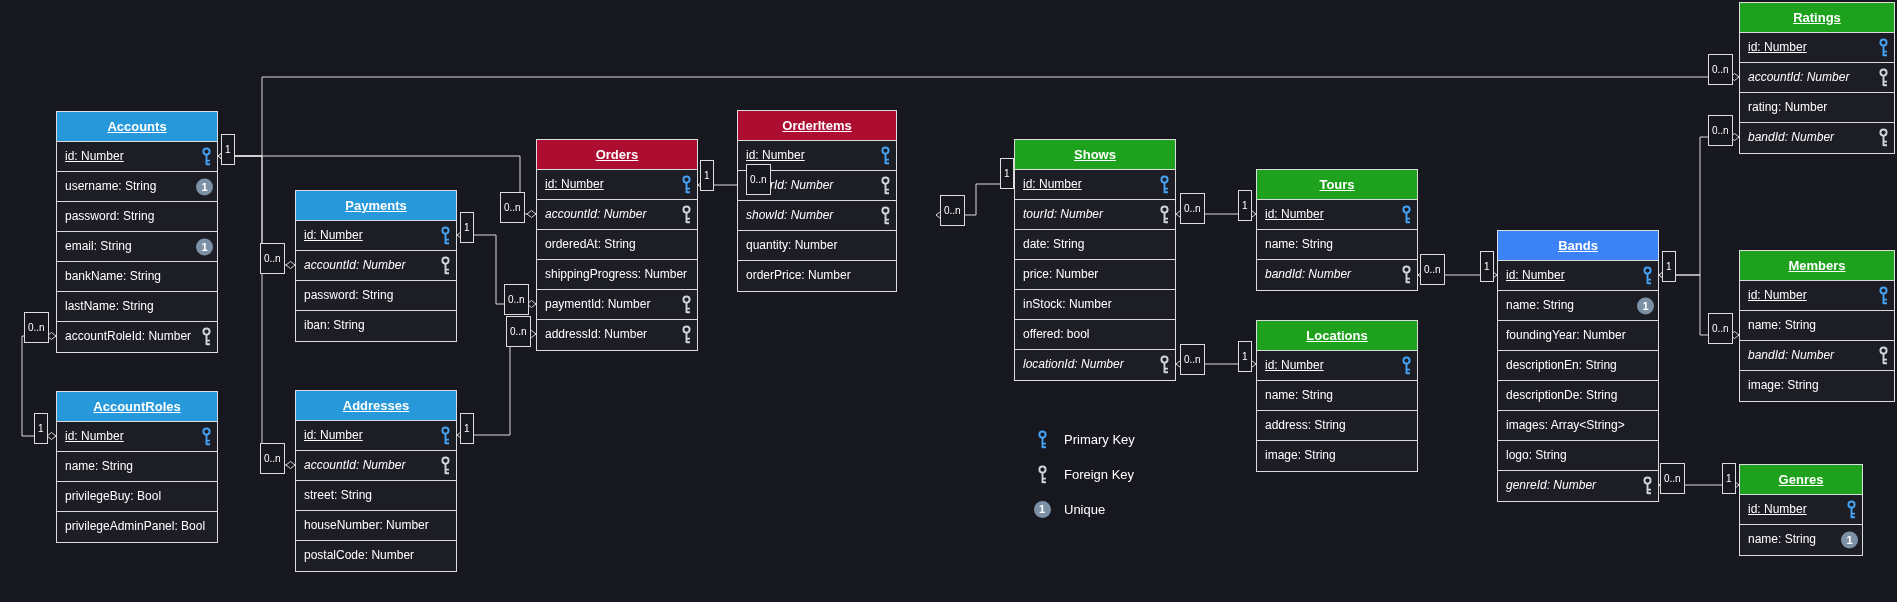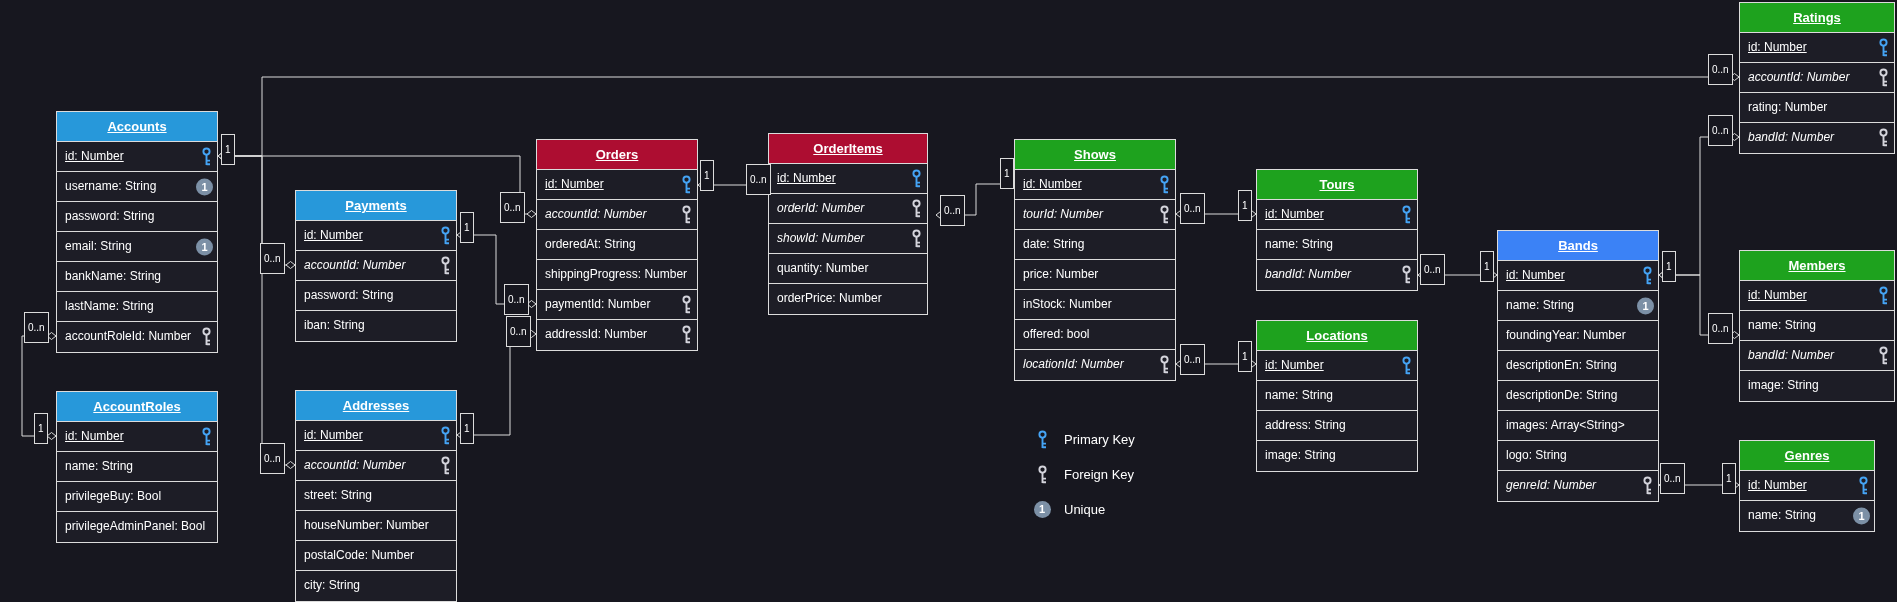--- a/index.html
+++ b/index.html
@@ -118,21 +118,20 @@
           </span></div>
         <div class="trow"><span class="ftext it">accountId: Number</span><span class="icon">
             <svg width="13" height="20" viewBox="0 0 13 20">
     <circle cx="6.5" cy="4.6" r="3.1" fill="none" stroke="#d4d4dc" stroke-width="1.9"></circle>
     <path d="M6.5 7.7 V18 M6.5 13.6 H10 M6.5 17.2 H10" fill="none" stroke="#d4d4dc" stroke-width="1.9"></path>
   </svg>
           </span></div>
         <div class="trow"><span class="ftext">street: String</span></div>
         <div class="trow"><span class="ftext">houseNumber: Number</span></div>
         <div class="trow"><span class="ftext">postalCode: Number</span></div>
-        <div class="trow"><span class="ftext">city: String</span></div>
       </div>
       <div class="table" style="left: 536px; top: 139px; width: 162px;">
         <div class="thead" style="background: rgb(173, 13, 49);">Orders</div>
         <div class="trow"><span class="ftext pk">id: Number</span><span class="icon">
             <svg width="13" height="20" viewBox="0 0 13 20">
     <circle cx="6.5" cy="4.6" r="3.1" fill="none" stroke="#45a4f5" stroke-width="1.9"></circle>
     <path d="M6.5 7.7 V18 M6.5 13.6 H10 M6.5 17.2 H10" fill="none" stroke="#45a4f5" stroke-width="1.9"></path>
   </svg>
           </span></div>
         <div class="trow"><span class="ftext it">accountId: Number</span><span class="icon">
@@ -149,21 +148,21 @@
     <path d="M6.5 7.7 V18 M6.5 13.6 H10 M6.5 17.2 H10" fill="none" stroke="#d4d4dc" stroke-width="1.9"></path>
   </svg>
           </span></div>
         <div class="trow"><span class="ftext">addressId: Number</span><span class="icon">
             <svg width="13" height="20" viewBox="0 0 13 20">
     <circle cx="6.5" cy="4.6" r="3.1" fill="none" stroke="#d4d4dc" stroke-width="1.9"></circle>
     <path d="M6.5 7.7 V18 M6.5 13.6 H10 M6.5 17.2 H10" fill="none" stroke="#d4d4dc" stroke-width="1.9"></path>
   </svg>
           </span></div>
       </div>
-      <div class="table" style="left: 768px; top: 110px; width: 160px; margin-top: 23px;">
+      <div class="table" style="left: 737px; top: 110px; width: 160px;">
         <div class="thead" style="background: rgb(173, 13, 49);">OrderItems</div>
         <div class="trow"><span class="ftext pk">id: Number</span><span class="icon">
             <svg width="13" height="20" viewBox="0 0 13 20">
     <circle cx="6.5" cy="4.6" r="3.1" fill="none" stroke="#45a4f5" stroke-width="1.9"></circle>
     <path d="M6.5 7.7 V18 M6.5 13.6 H10 M6.5 17.2 H10" fill="none" stroke="#45a4f5" stroke-width="1.9"></path>
   </svg>
           </span></div>
         <div class="trow"><span class="ftext it">orderId: Number</span><span class="icon">
             <svg width="13" height="20" viewBox="0 0 13 20">
     <circle cx="6.5" cy="4.6" r="3.1" fill="none" stroke="#d4d4dc" stroke-width="1.9"></circle>
@@ -287,21 +286,21 @@
           </span></div>
         <div class="trow"><span class="ftext">name: String</span></div>
         <div class="trow"><span class="ftext it">bandId: Number</span><span class="icon">
             <svg width="13" height="20" viewBox="0 0 13 20">
     <circle cx="6.5" cy="4.6" r="3.1" fill="none" stroke="#d4d4dc" stroke-width="1.9"></circle>
     <path d="M6.5 7.7 V18 M6.5 13.6 H10 M6.5 17.2 H10" fill="none" stroke="#d4d4dc" stroke-width="1.9"></path>
   </svg>
           </span></div>
         <div class="trow"><span class="ftext">image: String</span></div>
       </div>
-      <div class="table" style="left: 1739px; top: 440px; width: 136px;">
+      <div class="table" style="left: 1739px; top: 464px; width: 124px;">
         <div class="thead" style="background: rgb(30, 162, 30);">Genres</div>
         <div class="trow"><span class="ftext pk">id: Number</span><span class="icon">
             <svg width="13" height="20" viewBox="0 0 13 20">
     <circle cx="6.5" cy="4.6" r="3.1" fill="none" stroke="#45a4f5" stroke-width="1.9"></circle>
     <path d="M6.5 7.7 V18 M6.5 13.6 H10 M6.5 17.2 H10" fill="none" stroke="#45a4f5" stroke-width="1.9"></path>
   </svg>
           </span></div>
         <div class="trow"><span class="ftext">name: String</span><span class="icon">
             <span class="badge">1</span>
           </span></div>

